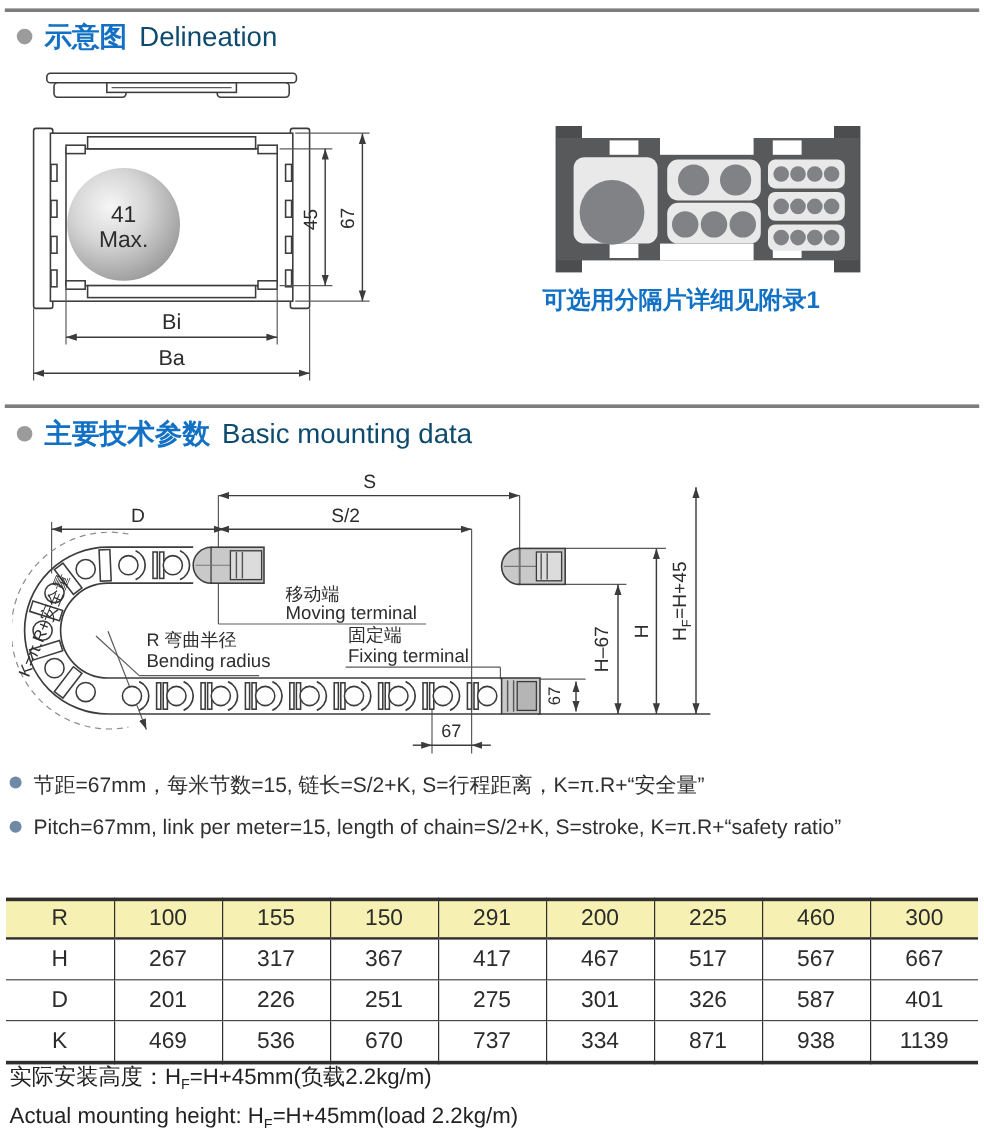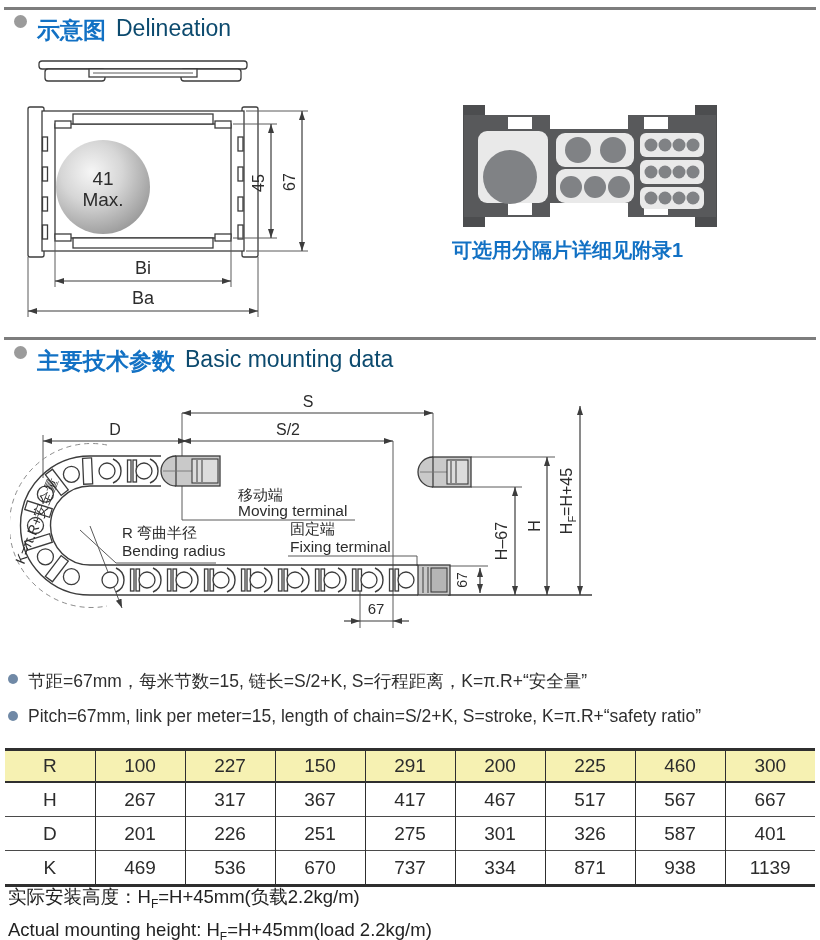--- a/index.html
+++ b/index.html
@@ -1,24 +1,24 @@
 <!DOCTYPE html>
 <html><head>
 <meta charset="utf-8">
 <style>
   html,body{margin:0;padding:0;background:#fff;}
   .page{position:relative;width:820px;height:940px;background:#fff;overflow:hidden;
         font-family:"Liberation Sans","DejaVu Sans",sans-serif;color:#2c2c2c;}
   .rule{position:absolute;left:4px;right:4px;height:3px;background:#7d7d7d;}
-  .sec-head{position:absolute;display:flex;align-items:flex-start;gap:10px;}
+  .sec-head{position:absolute;display:flex;align-items:center;gap:10px;}
   .bullet{width:13px;height:13px;border-radius:50%;background:#9b9b9b;display:inline-block;}
   .t-cn{font-size:23px;font-weight:bold;color:#1271c4;}
   .t-en{font-size:23px;color:#0c4a6e;}
   .caption{position:absolute;font-size:20px;font-weight:bold;color:#1271c4;text-align:left;}
-  .notes{position:absolute;left:8px;top:669px;width:804px;}
+  .notes{position:absolute;left:8px;top:642px;width:804px;}
   .note{display:flex;align-items:flex-start;gap:10px;margin-bottom:13px;font-size:17.5px;color:#2f2f2f;}
   .note .nb{width:10px;height:10px;border-radius:50%;background:#7089a6;margin-top:5px;flex:0 0 auto;}
   table.data{position:absolute;left:5px;top:748px;width:810px;border-collapse:collapse;table-layout:fixed;
              border-top:3px solid #2f2f2f;border-bottom:3px solid #2f2f2f;font-size:19px;}
   table.data td{text-align:center;border-left:1.2px solid #2f2f2f;height:33px;padding:0;}
   table.data td:first-child{border-left:none;}
   table.data tr.hdr td{background:#f6f1b2;border-bottom:2px solid #2f2f2f;height:30px;}
   table.data tr.d td{border-top:1.5px solid #4a4a4a;}
   .footer{position:absolute;left:8px;top:884px;font-size:18.5px;line-height:26px;color:#222;}
   sub{font-size:12px;}
@@ -306,21 +306,21 @@
       <span class="nb"></span>
       <span>Pitch=67mm, link per meter=15, length of chain=S/2+K, S=stroke, K=π.R+“safety ratio”</span>
     </div>
   </div>
 
   <table class="data">
     <tbody>
         <tr class="hdr">
       <td>R</td>
       <td>100</td>
-      <td>227</td>
+      <td>155</td>
       <td>150</td>
       <td>291</td>
       <td>200</td>
       <td>225</td>
       <td>460</td>
       <td>300</td>
     </tr>
     <tr class="d">
       <td>H</td>
       <td>267</td>

